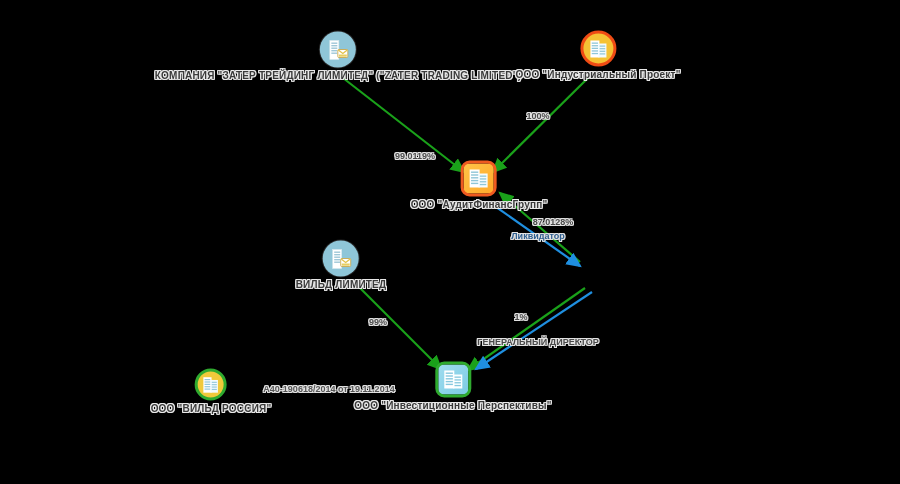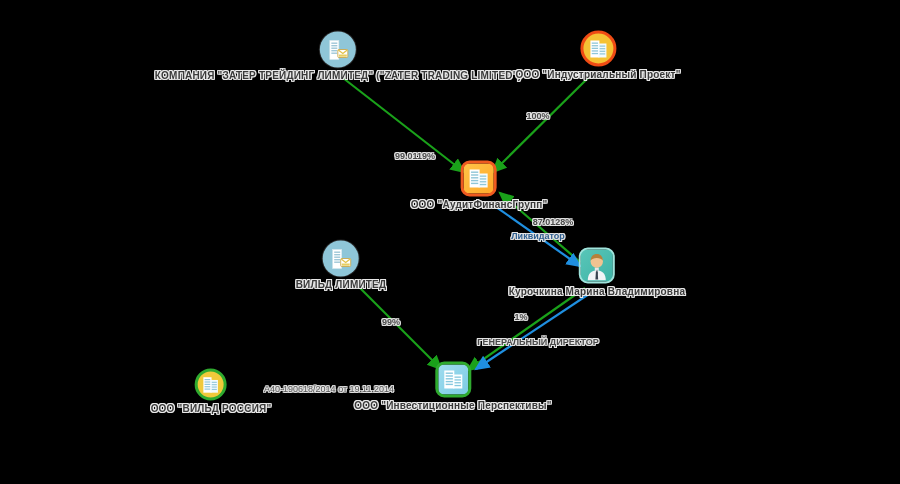--- a/index.html
+++ b/index.html
@@ -129,21 +129,21 @@
       -1px  0px 0 #e3e3e3,  1px  0px 0 #e3e3e3;
   }
   .edge-label.blue-text {
     color: #2f5f8f;
     text-align: center;
   }
   .case-label {
     position: absolute;
     transform: translate(-50%, -50%);
     font-size: 9px;
-    font-weight: normal;
+    font-weight: bold;
     color: #555555;
     white-space: nowrap;
     z-index: 6;
     text-shadow:
       -1px -1px 0 #e3e3e3,  1px -1px 0 #e3e3e3,
       -1px  1px 0 #e3e3e3,  1px  1px 0 #e3e3e3,
        0px -1px 0 #e3e3e3,  0px  1px 0 #e3e3e3,
       -1px  0px 0 #e3e3e3,  1px  0px 0 #e3e3e3;
   }
 </style>
@@ -246,33 +246,20 @@
         <rect x="6.5" y="13.5" width="6" height="1.4" fill="#9fc7d8"></rect>
         <rect x="6.5" y="16" width="6" height="1.4" fill="#9fc7d8"></rect>
         <rect x="13" y="13" width="10" height="8" rx="1" fill="#ffffff" stroke="#c8a13a" stroke-width="0.8"></rect>
         <path d="M13.5,13.6 L18,17 L22.5,13.6" fill="none" stroke="#e3c24a" stroke-width="1.3"></path>
         <rect x="14" y="18" width="8" height="2.2" fill="#e8cf62"></rect>
       </svg>
     </div>
     <div class="node-label">ВИЛЬД ЛИМИТЕД</div>
   </div>
 
-  <div class="node" style="left:597px; top:272px;">
-    <div class="node-icon icon-square-person">
-      <svg width="30" height="30" viewBox="0 0 30 30">
-        <path d="M6,30 C6,22.5 10,20 15,20 C20,20 24,22.5 24,30 Z" fill="#f2f4f6"></path>
-        <path d="M13,19.5 L15,24 L17,19.5 L17,17 L13,17 Z" fill="#e5e8ea"></path>
-        <circle cx="15" cy="11" r="6.2" fill="#f0c391"></circle>
-        <path d="M8.9,10 C9,5.4 12,3.5 15,3.5 C18,3.5 21,5.4 21.1,10 C20,8.2 17.8,7.4 15,7.4 C12.2,7.4 10,8.2 8.9,10 Z" fill="#b5813b"></path>
-        <path d="M14.2,19 L15,21.2 L15.8,19 L15.8,24 L14.2,24 Z" fill="#39434f"></path>
-        <path d="M14.1,21.5 L15.9,21.5 L16.4,29 L13.6,29 Z" fill="#39434f"></path>
-      </svg>
-    </div>
-    <div class="node-label">Курочкина Марина Владимировна</div>
-  </div>
 
   <div class="node" style="left:211px; top:391px;">
     <div class="node-icon icon-round-green">
       <svg width="20" height="20" viewBox="0 0 22 22">
         <rect x="3" y="3" width="9" height="17" fill="#ffffff"></rect>
         <rect x="11" y="6" width="8" height="14" fill="#f2fbff"></rect>
         <g fill="#8fc6d8">
           <rect x="4.3" y="5" width="6.3" height="1.3"></rect>
           <rect x="4.3" y="7.6" width="6.3" height="1.3"></rect>
           <rect x="4.3" y="10.2" width="6.3" height="1.3"></rect>
@@ -310,21 +297,21 @@
   </div>
 
   <div class="edge-label" style="left:415px; top:116px;margin-top:40px;">99.0119%</div>
 
   <div class="edge-label" style="left:538px; top:116px;">100%</div>
 
   <div class="edge-label" style="left:553px; top:222px;">87.0128%</div>
 
   <div class="edge-label blue-text" style="left:538px; top:236px;">Ликвидатор</div>
 
-  <div class="edge-label" style="left:391px; top:322px;">99%</div>
+  <div class="edge-label" style="left:378px; top:322px;">99%</div>
 
   <div class="edge-label" style="left:521px; top:317px;">1%</div>
 
   <div class="edge-label" style="left:538px; top:342px;">ГЕНЕРАЛЬНЫЙ ДИРЕКТОР</div>
 
   <div class="case-label" style="left:329px; top:389px;">А40-190618/2014 от 19.11.2014</div>
 
 </div>
 
 </body></html>

